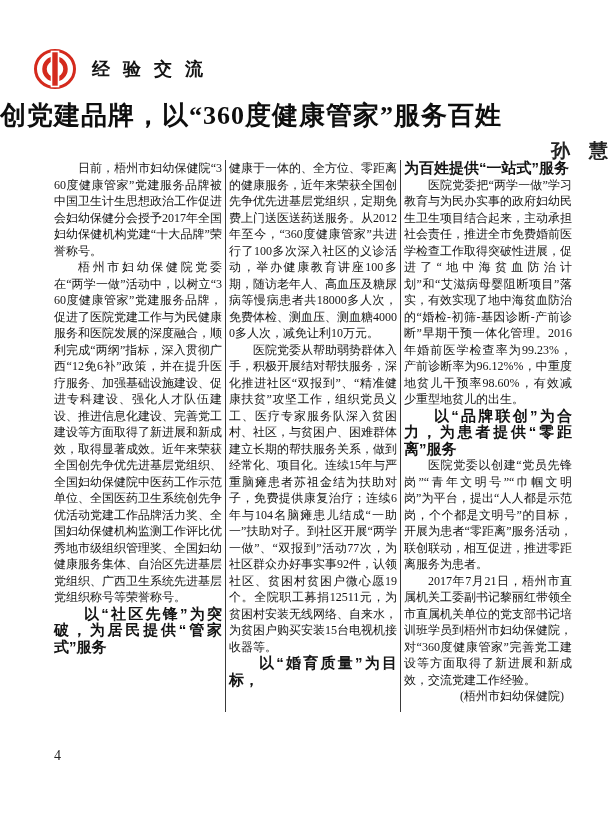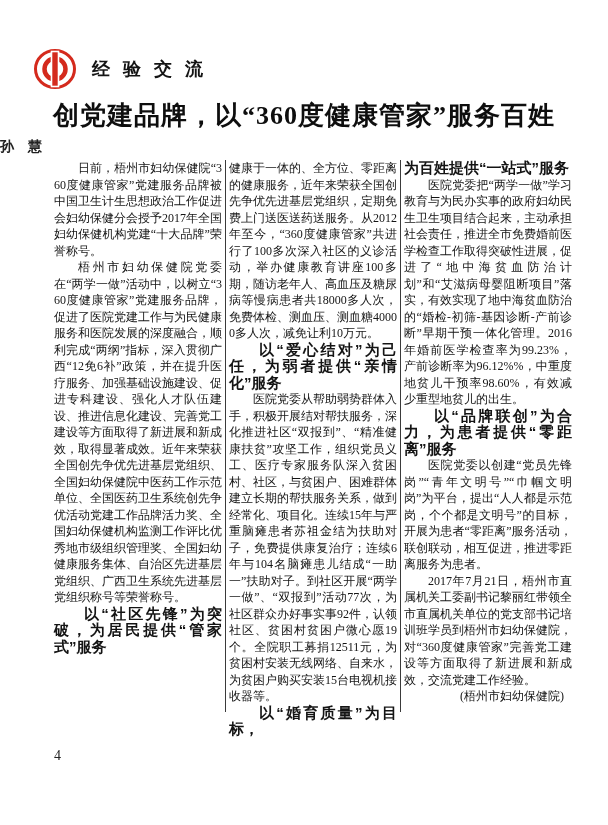--- a/index.html
+++ b/index.html
@@ -18,29 +18,29 @@
   .logo { width: 46px; height: 42px; }
   .section-label {
     margin-left: 14px;
     font-family: "Liberation Serif", serif;
     font-size: 18px; font-weight: 700;
     letter-spacing: 13px; color: #141414;
     white-space: nowrap;
   }
   .article-title {
     position: absolute; top: 98px; left: 0; right: 0;
-    text-align: center;
+    text-align: left;
     font-size: 26px; font-weight: 700;
     letter-spacing: 1px; color: #0e0e0e;
     white-space: nowrap;
   }
   .article-author {
     position: absolute; top: 138px; left: 0; right: 0;
-    text-align: left;
-    font-size: 14px; font-weight: 700; color: #222;
+    text-align: right;
+    font-size: 19px; font-weight: 700; color: #222;
   }
   .body-area {
     position: absolute; top: 160px; left: 54px;
     width: 518px; height: 562px;
     display: flex; align-items: stretch;
   }
   .text-column {
     width: 168px; flex: 0 0 168px;
     font-size: 12px; line-height: 16.5px;
     text-align: justify;
@@ -85,21 +85,20 @@
 
 <div class="body-area">
   <div class="text-column">
       <p class="para indent">日前，梧州市妇幼保健院“360度健康管家”党建服务品牌被中国卫生计生思想政治工作促进会妇幼保健分会授予2017年全国妇幼保健机构党建“十大品牌”荣誉称号。</p>
       <p class="para indent">梧州市妇幼保健院党委在“两学一做”活动中，以树立“360度健康管家”党建服务品牌，促进了医院党建工作与为民健康服务和医院发展的深度融合，顺利完成“两纲”指标，深入贯彻广西“12免6补”政策，并在提升医疗服务、加强基础设施建设、促进专科建设、强化人才队伍建设、推进信息化建设、完善党工建设等方面取得了新进展和新成效，取得显著成效。近年来荣获全国创先争优先进基层党组织、全国妇幼保健院中医药工作示范单位、全国医药卫生系统创先争优活动党建工作品牌活力奖、全国妇幼保健机构监测工作评比优秀地市级组织管理奖、全国妇幼健康服务集体、自治区先进基层党组织、广西卫生系统先进基层党组织称号等荣誉称号。</p>
       <p class="subhead indent">以“社区先锋”为突破，为居民提供“管家式”服务</p>
     </div>
   <div class="col-divider"></div>
   <div class="text-column">
       <p class="para">健康于一体的、全方位、零距离的健康服务，近年来荣获全国创先争优先进基层党组织，定期免费上门送医送药送服务。从2012年至今，“360度健康管家”共进行了100多次深入社区的义诊活动，举办健康教育讲座100多期，随访老年人、高血压及糖尿病等慢病患者共18000多人次，免费体检、测血压、测血糖40000多人次，减免让利10万元。</p>
-      <p class="subhead indent">以“爱心结对”为己任，为弱者提供“亲情化”服务</p>
       <p class="para indent">医院党委从帮助弱势群体入手，积极开展结对帮扶服务，深化推进社区“双报到”、“精准健康扶贫”攻坚工作，组织党员义工、医疗专家服务队深入贫困村、社区，与贫困户、困难群体建立长期的帮扶服务关系，做到经常化、项目化。连续15年与严重脑瘫患者苏祖金结为扶助对子，免费提供康复治疗；连续6年与104名脑瘫患儿结成“一助一”扶助对子。到社区开展“两学一做”、“双报到”活动77次，为社区群众办好事实事92件，认领社区、贫困村贫困户微心愿19个。全院职工募捐12511元，为贫困村安装无线网络、自来水，为贫困户购买安装15台电视机接收器等。</p>
       <p class="subhead indent">以“婚育质量”为目标，</p>
     </div>
   <div class="col-divider"></div>
   <div class="text-column">
       <p class="subhead">为百姓提供“一站式”服务</p>
       <p class="para indent">医院党委把“两学一做”学习教育与为民办实事的政府妇幼民生卫生项目结合起来，主动承担社会责任，推进全市免费婚前医学检查工作取得突破性进展，促进了“地中海贫血防治计划”和“艾滋病母婴阻断项目”落实，有效实现了地中海贫血防治的“婚检-初筛-基因诊断-产前诊断”早期干预一体化管理。2016年婚前医学检查率为99.23%，产前诊断率为96.12%%，中重度地贫儿干预率98.60%，有效减少重型地贫儿的出生。</p>
       <p class="subhead indent">以“品牌联创”为合力，为患者提供“零距离”服务</p>
       <p class="para indent">医院党委以创建“党员先锋岗”“青年文明号”“巾帼文明岗”为平台，提出“人人都是示范岗，个个都是文明号”的目标，开展为患者“零距离”服务活动，联创联动，相互促进，推进零距离服务为患者。</p>
       <p class="para indent">2017年7月21日，梧州市直属机关工委副书记黎丽红带领全市直属机关单位的党支部书记培训班学员到梧州市妇幼保健院，对“360度健康管家”完善党工建设等方面取得了新进展和新成效，交流党建工作经验。</p>

